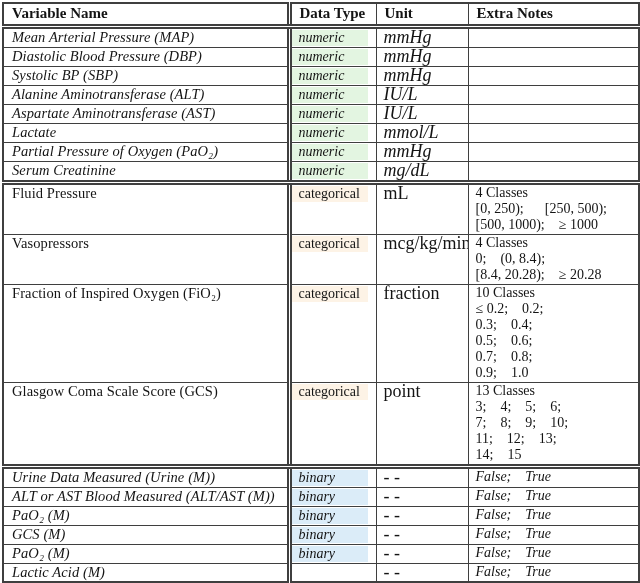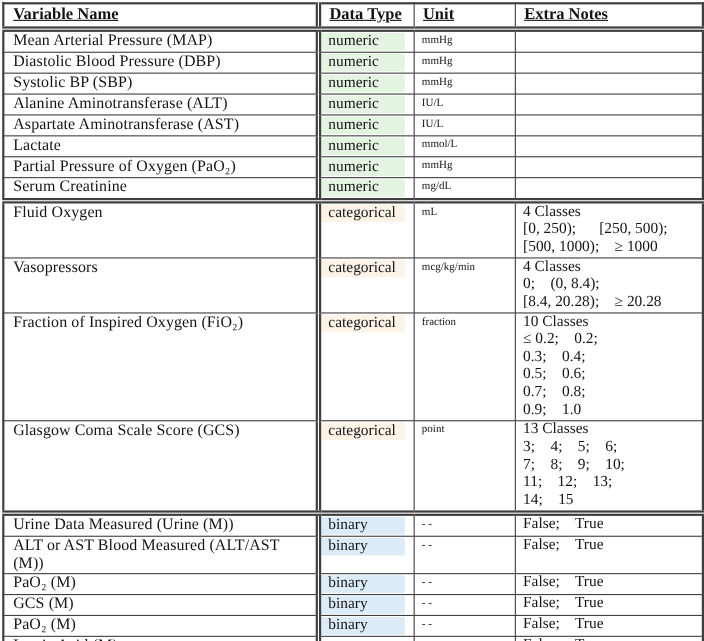--- a/index.html
+++ b/index.html
@@ -26,36 +26,35 @@
     vertical-align: top;
     overflow: hidden;
   }
   thead th {
     text-align: left;
     font-size: 15px;
     font-weight: bold;
     padding: 1px 2px 2px 8px;
     height: 20px;
     border-bottom: 5px double #3f3f3f;
-    text-decoration: underline;
   }
   th.h-type, td.c-type { border-left: 5px double #3f3f3f; margin-top: 32px; }
   tr.section-end td { border-bottom: 5px double #3f3f3f; }
-  tr.simple { height: 17px; }
+  tr.simple { height: 17px; font-style: italic; }
   td.c-name  { font-size: 14.5px; line-height: 16px; padding: 0 2px 1px 8px; letter-spacing: 0.1px; }
   td.c-type  { padding: 0; }
   .pill {
     display: block;
     margin: 1px 8px 1px 0;
     padding: 0 0 1px 7px;
     font-size: 14px;
     line-height: 15px;
     min-height: 15px;
   }
-  td.c-unit  { font-size: 10px; line-height: 16px; padding: 0 2px 1px 7px; }
+  td.c-unit  { font-size: 18px; line-height: 16px; padding: 0 2px 1px 7px; }
   td.c-notes { font-size: 14px; line-height: 16px; padding: 0 16px 1px 7px; white-space: pre-wrap; }
 </style>
 </head>
 <body>
 
 <table class="vars">
   <colgroup>
     <col class="c1">
       <col class="c2">
       <col class="c3">
@@ -128,21 +127,21 @@
   </tr>
       <tr class="section-end simple">
     <td class="c-name">Serum Creatinine</td>
     <td class="c-type">
           <span class="pill" style="background: rgb(227, 245, 225);">numeric</span>
         </td>
     <td class="c-unit">mg/dL</td>
     <td class="c-notes"></td>
   </tr>
       <tr>
-    <td class="c-name">Fluid Oxygen</td>
+    <td class="c-name">Fluid Pressure</td>
     <td class="c-type">
           <span class="pill" style="background: rgb(253, 243, 230);">categorical</span>
         </td>
     <td class="c-unit">mL</td>
     <td class="c-notes">4 Classes
 [0, 250);      [250, 500);
 [500, 1000);    ≥ 1000</td>
   </tr>
       <tr>
     <td class="c-name">Vasopressors</td>

